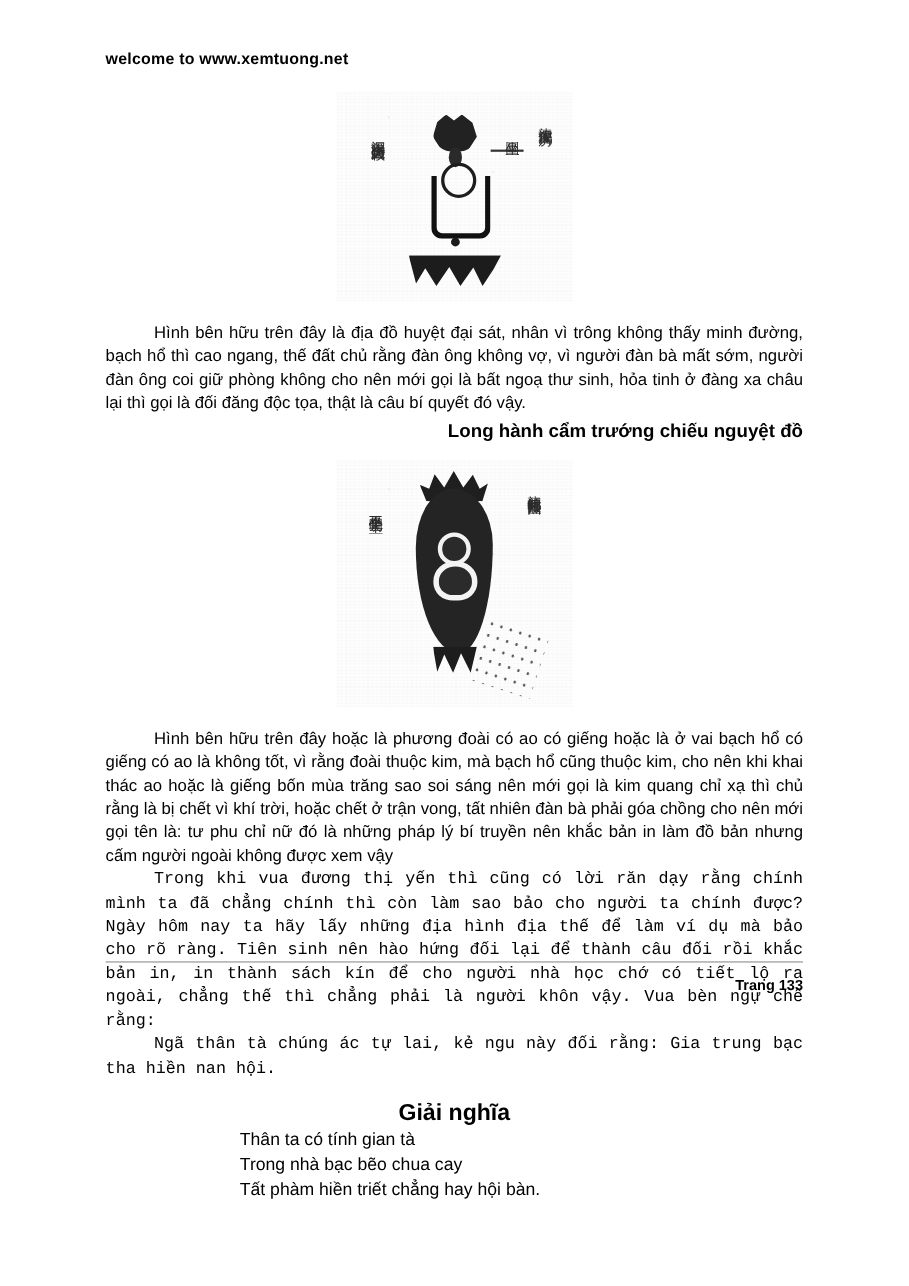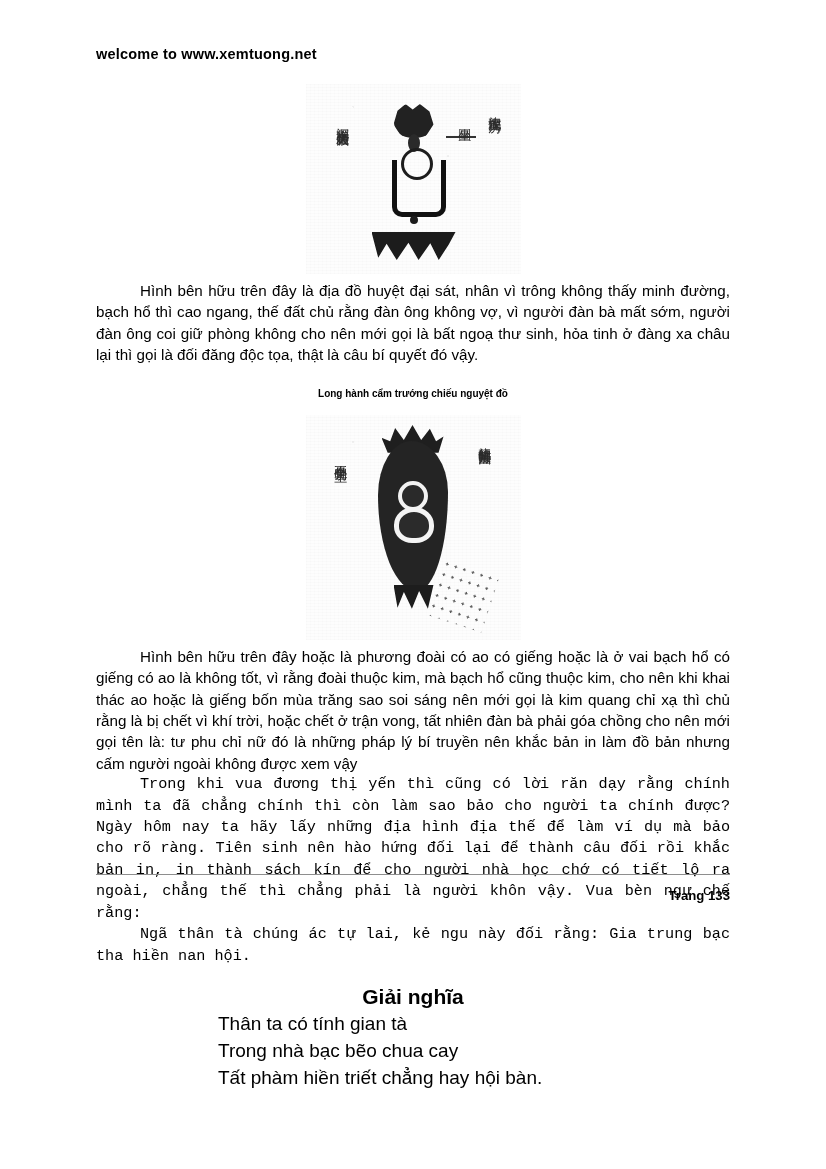--- a/index.html
+++ b/index.html
@@ -182,38 +182,38 @@
   }
 
   
   p.body {
     font-size: 15.2px;
     line-height: 1.41;
     margin: 0;
     text-align: justify;
     text-indent: 44px;
   }
-  .para-block { margin-top: 6px; }
+  .para-block { margin-top: 18px; }
   .para-block p.body + p.body { margin-top: 0; font-family: Liberation Mono, monospace; }
 
   .center-bold {
-    text-align: center;
-    font-weight: bold;
-    font-size: 10px;
-    margin-top: 22px;
+    text-align: right;
+    font-weight: bold;
+    font-size: 17px;
+    margin-top: 4px;
   }
   .section-title {
     text-align: center;
     font-weight: bold;
     font-size: 21px;
     margin-top: 18px;
     margin-bottom: 2px;
   }
   .verse {
-    font-size: 19px;
+    font-size: 16px;
     line-height: 1.41;
     margin: 0;
     padding-left: 122px;
   }
 
   .footer-rule {
     position: absolute;
     left: 96px;
     right: 96px;
     bottom: 66px;

